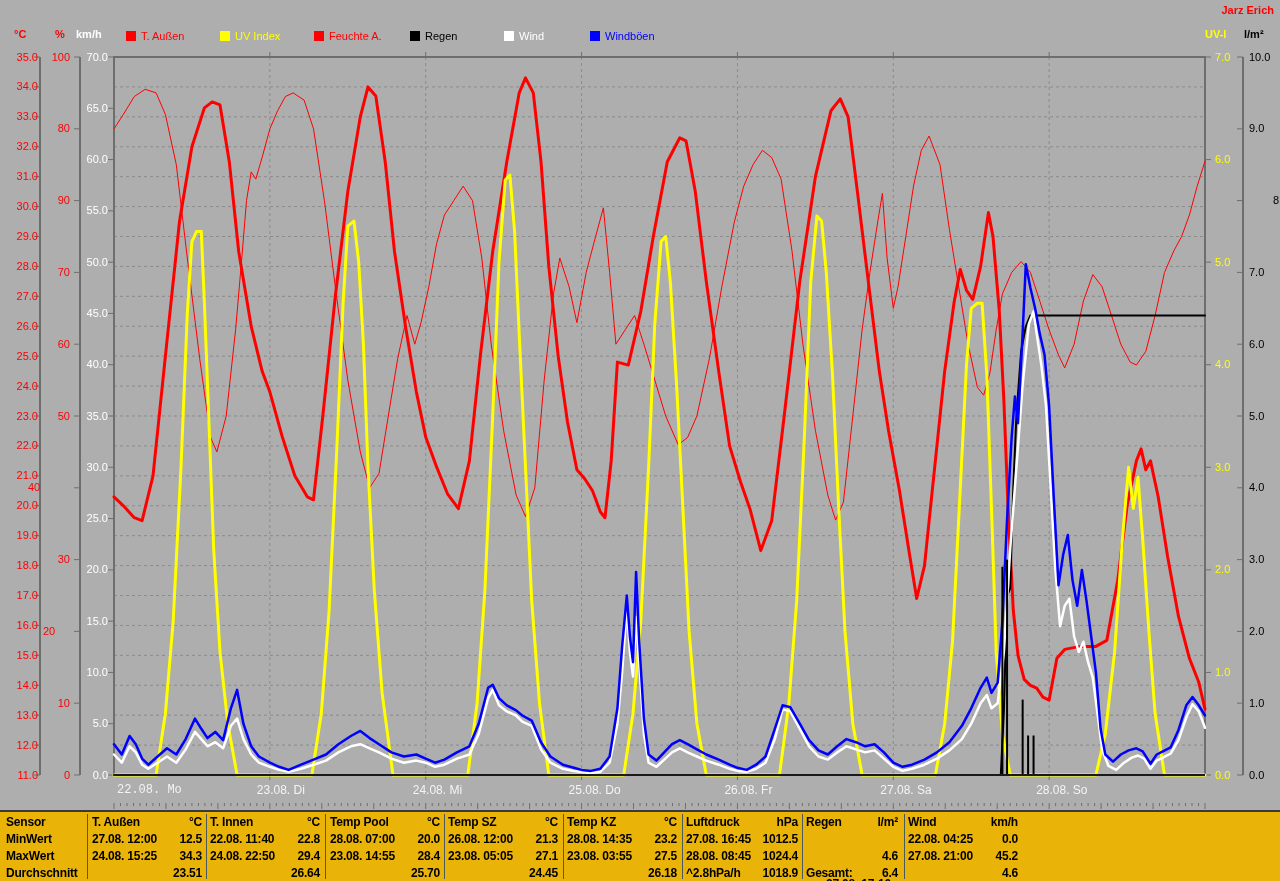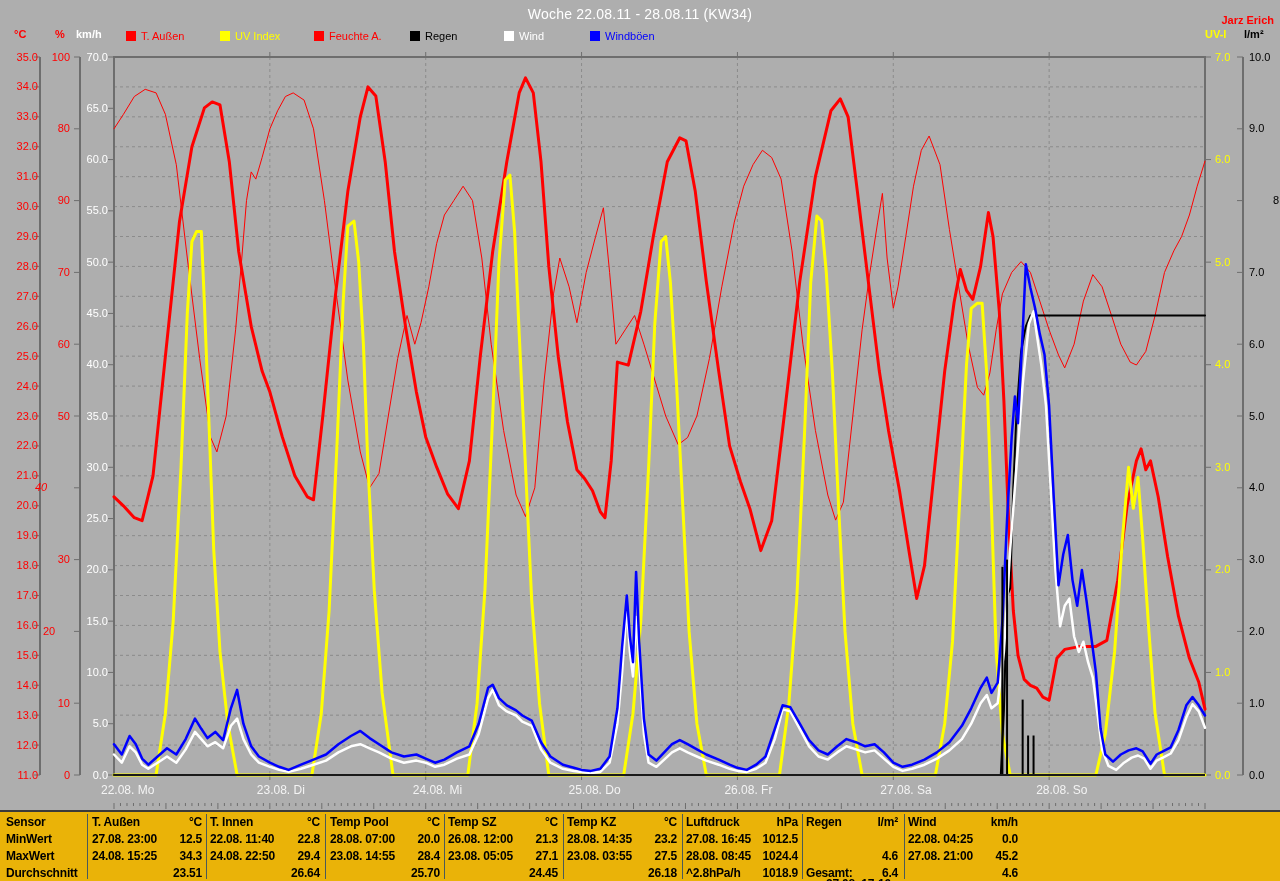--- a/index.html
+++ b/index.html
@@ -1,20 +1,20 @@
 <!DOCTYPE html>
 <html><head>
 <meta charset="utf-8">
 <style>
   html,body{margin:0;padding:0;width:1280px;height:881px;overflow:hidden;
     background:#aeaeae;font-family:"Liberation Sans",sans-serif;}
   #stage{position:relative;width:1280px;height:881px;background:#aeaeae;}
   #title{position:absolute;top:6px;left:0;width:100%;text-align:center;
     color:#ffffff;font-size:14px;letter-spacing:.2px;}
-  #author{position:absolute;top:4px;right:6px;color:#ff0000;font-size:11px;font-weight:bold;margin-top:10px;}
+  #author{position:absolute;top:4px;right:6px;color:#ff0000;font-size:11px;font-weight:bold;}
   .unit{position:absolute;top:28px;font-size:11px;font-weight:bold;}
   #legend{position:absolute;top:30px;left:0;width:100%;height:14px;}
   .leg-item{position:absolute;top:0;height:12px;}
   .leg-sw{position:absolute;left:0;top:1px;width:10px;height:10px;}
   .leg-lb{position:absolute;left:15px;top:0;font-size:11px;white-space:nowrap;}
   svg{position:absolute;left:0;top:0;}
   .grid{stroke:#8b8b8b;stroke-width:1;stroke-dasharray:3,3;}
   .tick{stroke:#6e6e6e;stroke-width:1;}
   .axisline{stroke:#6e6e6e;stroke-width:2;}
   .ylab{position:absolute;font-size:11px;height:13px;line-height:13px;white-space:nowrap;}
@@ -23,21 +23,20 @@
     background:#eab308;border-top:2px solid #3a3a3a;box-sizing:border-box;}
   .sep{position:absolute;top:2px;bottom:2px;width:1px;background:#4a5a5a;}
   .tcell{position:absolute;font-size:12px;font-weight:bold;color:#000;
     white-space:nowrap;letter-spacing:-0.2px;height:15px;line-height:15px;}
   .tr-right{text-align:right;}
 </style>
 </head>
 <body>
 <div id="stage">
 
-  <div id="title">Woche 22.08.11 - 28.08.11 (KW34)</div>
   <div id="author">Jarz Erich</div>
 
   <div class="unit" style="left:14px;color:#ff0000;">°C</div>
   <div class="unit" style="left:55px;color:#ff0000;">%</div>
   <div class="unit" style="left:76px;color:#ffffff;">km/h</div>
   <div class="unit" style="left:1205px;color:#ffff00;">UV-I</div>
   <div class="unit" style="left:1244px;color:#000000;">l/m²</div>
 
   <div id="legend">
       <div class="leg-item" style="left: 126px;">
@@ -390,21 +389,21 @@
       <div class="ylab" style="color: rgb(255, 0, 0); top: 678.75px; left: -4px; width: 42px; text-align: right;">14.0</div>
       <div class="ylab" style="color: rgb(255, 0, 0); top: 708.667px; left: -4px; width: 42px; text-align: right;">13.0</div>
       <div class="ylab" style="color: rgb(255, 0, 0); top: 738.583px; left: -4px; width: 42px; text-align: right;">12.0</div>
       <div class="ylab" style="color: rgb(255, 0, 0); top: 768.5px; left: -4px; width: 42px; text-align: right;">11.0</div>
       <div class="ylab" style="color: rgb(255, 0, 0); top: 50.5px; left: 28px; width: 42px; text-align: right;">100</div>
       <div class="ylab" style="color: rgb(255, 0, 0); top: 122.3px; left: 28px; width: 42px; text-align: right;">80</div>
       <div class="ylab" style="color: rgb(255, 0, 0); top: 194.1px; left: 28px; width: 42px; text-align: right;">90</div>
       <div class="ylab" style="color: rgb(255, 0, 0); top: 265.9px; left: 28px; width: 42px; text-align: right;">70</div>
       <div class="ylab" style="color: rgb(255, 0, 0); top: 337.7px; left: 28px; width: 42px; text-align: right;">60</div>
       <div class="ylab" style="color: rgb(255, 0, 0); top: 409.5px; left: 28px; width: 42px; text-align: right;">50</div>
-      <div class="ylab" style="color: rgb(255, 0, 0); top: 481.3px; left: 20px; width: 42px; text-align: center; font-style: italic;">40</div>
+      <div class="ylab" style="color: rgb(255, 0, 0); top: 481.3px; left: 28px; width: 42px; text-align: left;">40</div>
       <div class="ylab" style="color: rgb(255, 0, 0); top: 553.1px; left: 28px; width: 42px; text-align: right;">30</div>
       <div class="ylab" style="color: rgb(255, 0, 0); top: 624.9px; left: 28px; width: 42px; text-align: center;">20</div>
       <div class="ylab" style="color: rgb(255, 0, 0); top: 696.7px; left: 28px; width: 42px; text-align: right;">10</div>
       <div class="ylab" style="color: rgb(255, 0, 0); top: 768.5px; left: 28px; width: 42px; text-align: right;">0</div>
       <div class="ylab" style="color: rgb(255, 255, 255); top: 50.5px; left: 66px; width: 42px; text-align: right;">70.0</div>
       <div class="ylab" style="color: rgb(255, 255, 255); top: 101.786px; left: 66px; width: 42px; text-align: right;">65.0</div>
       <div class="ylab" style="color: rgb(255, 255, 255); top: 153.071px; left: 66px; width: 42px; text-align: right;">60.0</div>
       <div class="ylab" style="color: rgb(255, 255, 255); top: 204.357px; left: 66px; width: 42px; text-align: right;">55.0</div>
       <div class="ylab" style="color: rgb(255, 255, 255); top: 255.643px; left: 66px; width: 42px; text-align: right;">50.0</div>
       <div class="ylab" style="color: rgb(255, 255, 255); top: 306.929px; left: 66px; width: 42px; text-align: right;">45.0</div>
@@ -431,21 +430,21 @@
       <div class="ylab" style="color: rgb(0, 0, 0); top: 265.9px; left: 1249px;">7.0</div>
       <div class="ylab" style="color: rgb(0, 0, 0); top: 337.7px; left: 1249px;">6.0</div>
       <div class="ylab" style="color: rgb(0, 0, 0); top: 409.5px; left: 1249px;">5.0</div>
       <div class="ylab" style="color: rgb(0, 0, 0); top: 481.3px; left: 1249px;">4.0</div>
       <div class="ylab" style="color: rgb(0, 0, 0); top: 553.1px; left: 1249px;">3.0</div>
       <div class="ylab" style="color: rgb(0, 0, 0); top: 624.9px; left: 1249px;">2.0</div>
       <div class="ylab" style="color: rgb(0, 0, 0); top: 696.7px; left: 1249px;">1.0</div>
       <div class="ylab" style="color: rgb(0, 0, 0); top: 768.5px; left: 1249px;">0.0</div>
     </div>
   <div id="xlabels">
-      <div class="xlab" style="left: 101px;">22.08. Mo</div>
+      <div class="xlab" style="left: 117px; font-family: Liberation Mono, monospace;">22.08. Mo</div>
       <div class="xlab" style="left: 256.857px;">23.08. Di</div>
       <div class="xlab" style="left: 412.714px;">24.08. Mi</div>
       <div class="xlab" style="left: 568.571px;">25.08. Do</div>
       <div class="xlab" style="left: 724.429px;">26.08. Fr</div>
       <div class="xlab" style="left: 880.286px;">27.08. Sa</div>
       <div class="xlab" style="left: 1036.14px;">28.08. So</div>
     </div>
 
   <div id="table">
       <div class="sep" style="left: 87px;"></div>
@@ -455,21 +454,21 @@
       <div class="sep" style="left: 563px;"></div>
       <div class="sep" style="left: 682px;"></div>
       <div class="sep" style="left: 802px;"></div>
       <div class="sep" style="left: 904px;"></div>
       <div class="tcell" style="left: 6px; top: 3px; width: 80px;">Sensor</div>
       <div class="tcell" style="left: 6px; top: 20px; width: 80px;">MinWert</div>
       <div class="tcell" style="left: 6px; top: 37px; width: 80px;">MaxWert</div>
       <div class="tcell" style="left: 6px; top: 54px; width: 80px;">Durchschnitt</div>
       <div class="tcell" style="left: 92px; top: 3px;">T. Außen</div>
       <div class="tcell tr-right" style="left: 92px; top: 3px; width: 110px;">°C</div>
-      <div class="tcell" style="left: 92px; top: 20px;">27.08. 23:00</div>
+      <div class="tcell" style="left: 92px; top: 20px;">27.08. 12:00</div>
       <div class="tcell tr-right" style="left: 92px; top: 20px; width: 110px;">12.5</div>
       <div class="tcell" style="left: 92px; top: 37px;">24.08. 15:25</div>
       <div class="tcell tr-right" style="left: 92px; top: 37px; width: 110px;">34.3</div>
       <div class="tcell tr-right" style="left: 92px; top: 54px; width: 110px;">23.51</div>
       <div class="tcell" style="left: 210px; top: 3px;">T. Innen</div>
       <div class="tcell tr-right" style="left: 210px; top: 3px; width: 110px;">°C</div>
       <div class="tcell" style="left: 210px; top: 20px;">22.08. 11:40</div>
       <div class="tcell tr-right" style="left: 210px; top: 20px; width: 110px;">22.8</div>
       <div class="tcell" style="left: 210px; top: 37px;">24.08. 22:50</div>
       <div class="tcell tr-right" style="left: 210px; top: 37px; width: 110px;">29.4</div>

